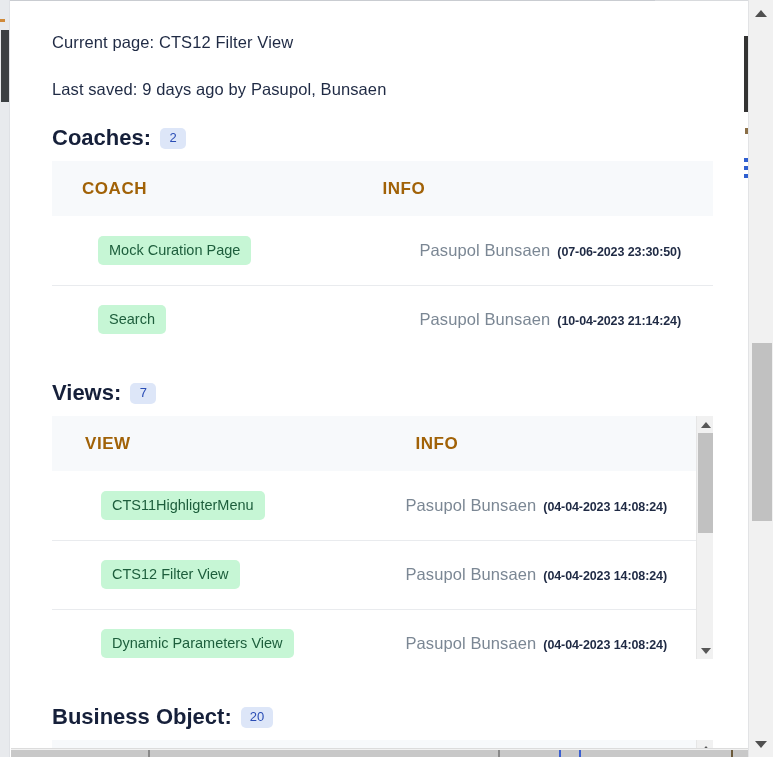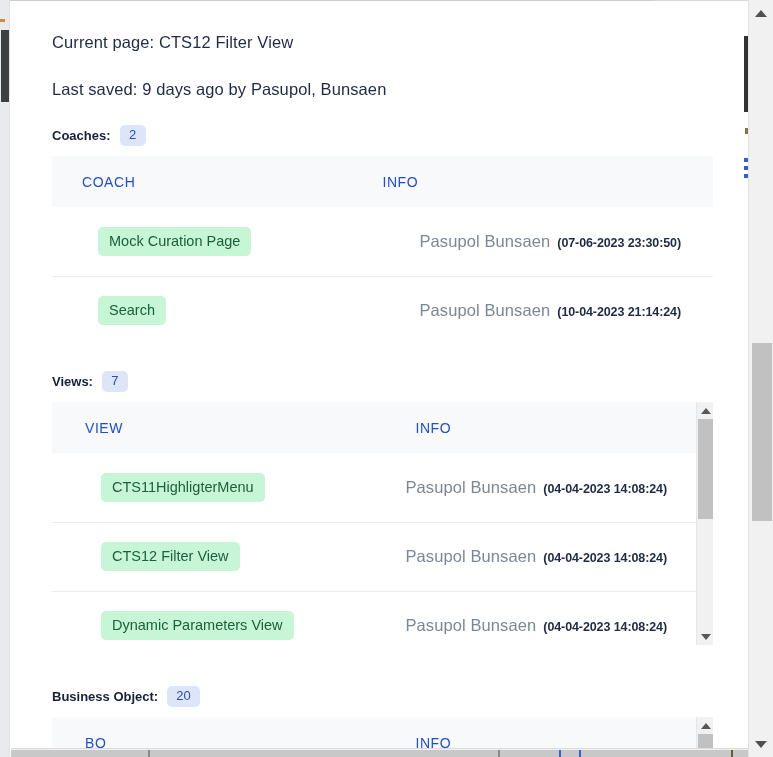--- a/index.html
+++ b/index.html
@@ -80,21 +80,21 @@
   .meta-line.second { margin-top: 28px; }
 
   .section-head {
     display: flex;
     align-items: center;
     gap: 9px;
     margin-top: 26px;
     white-space: nowrap;
   }
   .section-title {
-    font-size: 13px;
+    font-size: 22px;
     font-weight: 700;
     color: #16203a;
   }
   .count-badge {
     display: inline-block;
     min-width: 26px;
     padding: 2px 9px 3px;
     border-radius: 5px;
     background: #dde6f8;
     color: #2a4db5;
@@ -112,23 +112,23 @@
   .table-wrap.coaches { width: 661px; }
   .table-wrap.scrolled { width: 661px; }
 
   .tbl {
     width: 100%;
     border-collapse: collapse;
     table-layout: fixed;
   }
   .tbl thead th {
     background: #f7f9fb;
-    font-size: 14px;
-    font-weight: 400;
-    color: #1d4ed8;
+    font-size: 17px;
+    font-weight: 700;
+    color: #a16207;
     letter-spacing: 0.55px;
     text-align: left;
     padding: 18px 0 17px 30px;
     border: none;
   }
   .tbl thead th.info-col {
     text-align: left;
     padding-left: 0;
     padding-right: 32px;
   }

